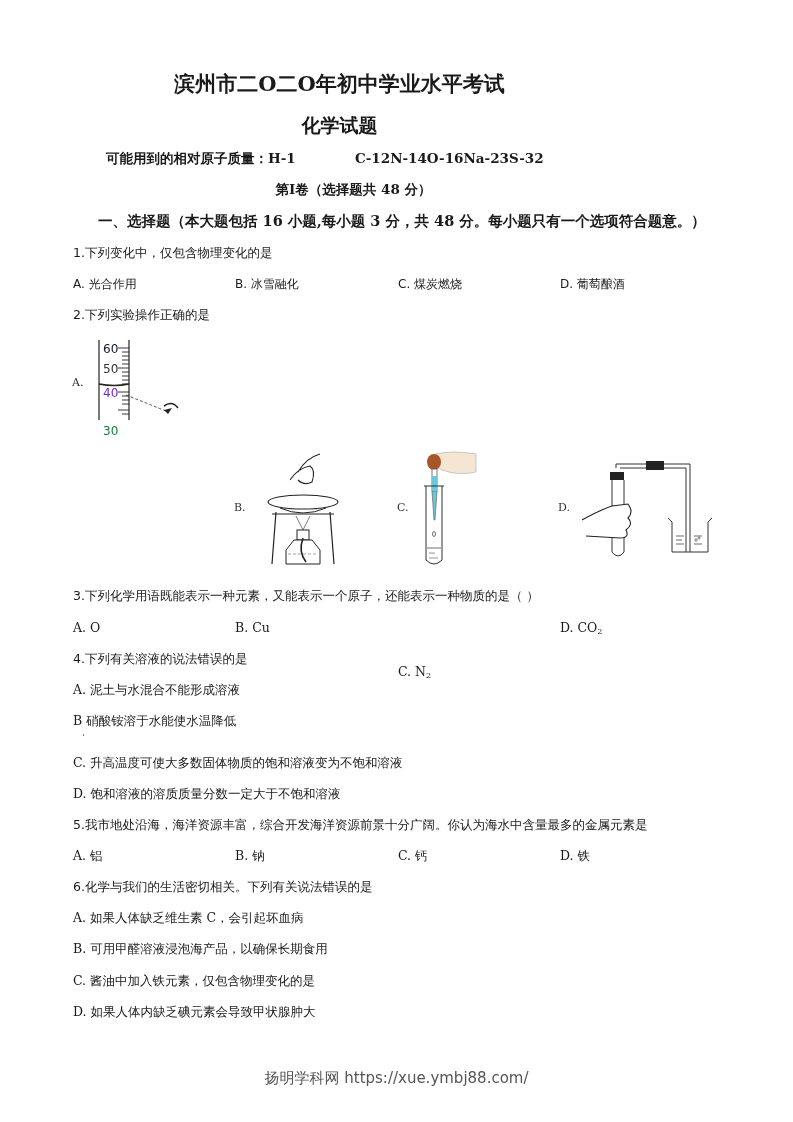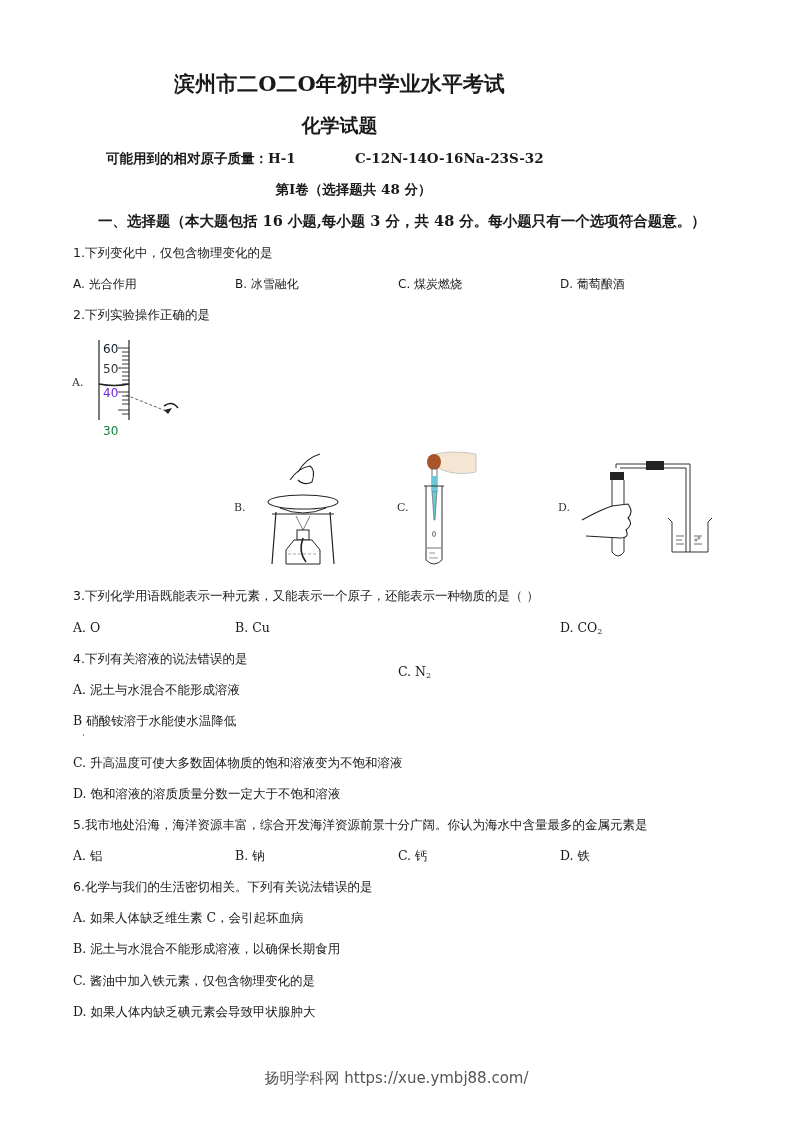--- a/index.html
+++ b/index.html
@@ -136,17 +136,17 @@
 <div class="abs opt" style="left:73px;top:786px;">D.  饱和溶液的溶质质量分数一定大于不饱和溶液</div>
 
 <div class="abs q" style="left:73px;top:817px;">5.我市地处沿海，海洋资源丰富，综合开发海洋资源前景十分广阔。你认为海水中含量最多的金属元素是</div>
 <div class="abs opt" style="left:73px;top:848px;">A.  铝</div>
 <div class="abs opt" style="left:235px;top:848px;">B.  钠</div>
 <div class="abs opt" style="left:398px;top:848px;">C.  钙</div>
 <div class="abs opt" style="left:560px;top:848px;">D.  铁</div>
 
 <div class="abs q" style="left:73px;top:879px;">6.化学与我们的生活密切相关。下列有关说法错误的是</div>
 <div class="abs opt" style="left:73px;top:910px;">A.  如果人体缺乏维生素 C，会引起坏血病</div>
-<div class="abs opt" style="left:73px;top:941px;">B.  泥土与水混合不能形成溶液，以确保长期食用</div>
+<div class="abs opt" style="left:73px;top:941px;">B.  可用甲醛溶液浸泡海产品，以确保长期食用</div>
 <div class="abs opt" style="left:73px;top:973px;">C.  酱油中加入铁元素，仅包含物理变化的是</div>
 <div class="abs opt" style="left:73px;top:1004px;">D.  如果人体内缺乏碘元素会导致甲状腺肿大</div>
 
 <div class="abs footer" style="top:1069px;">扬明学科网 https://xue.ymbj88.com/</div>
 
 </body></html>

